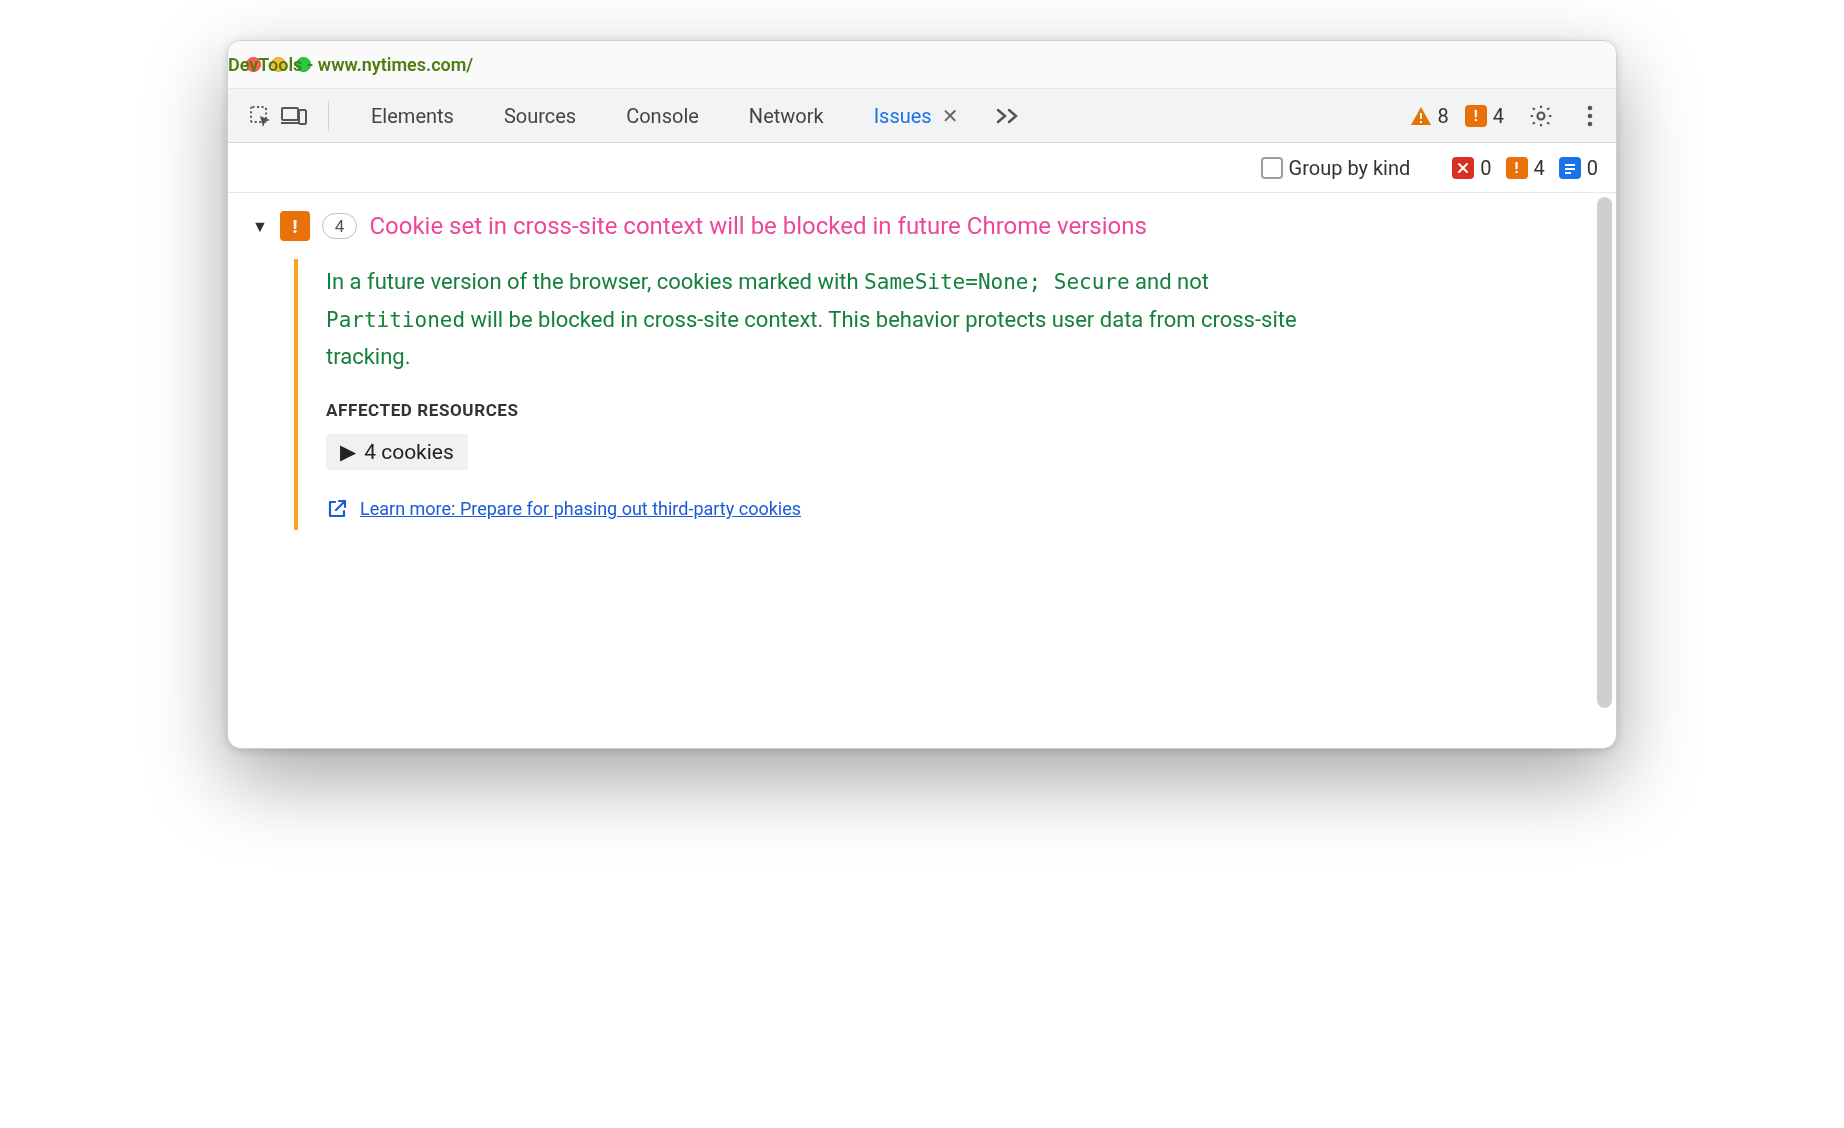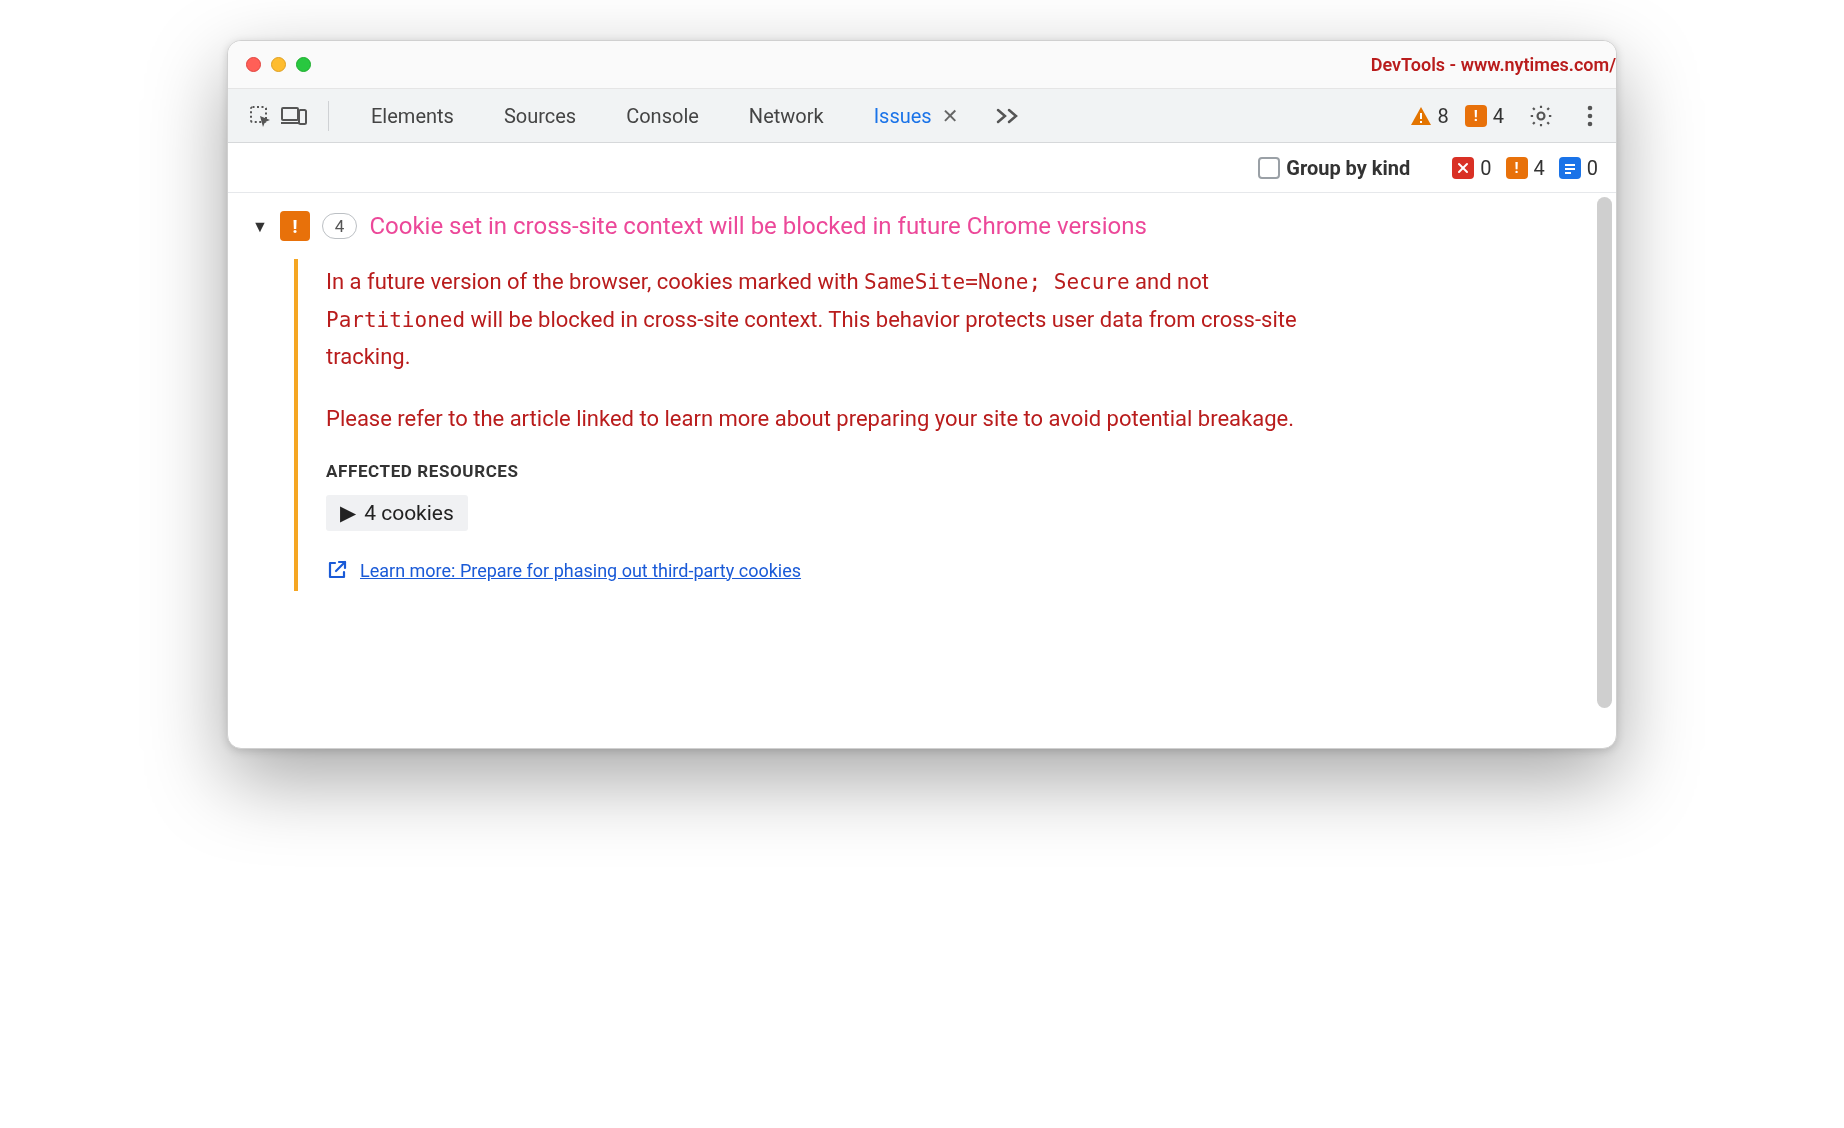--- a/index.html
+++ b/index.html
@@ -32,22 +32,22 @@
     border-bottom: 1px solid #e5e5e5;
   }
   .traffic-lights { display: flex; gap: 10px; }
   .tl {
     width: 15px; height: 15px; border-radius: 50%;
   }
   .tl.red { background: #ff5f57; border: 0.5px solid #e0443e; }
   .tl.yellow { background: #febc2e; border: 0.5px solid #dfa022; }
   .tl.green { background: #28c840; border: 0.5px solid #1dad2c; }
   .title {
-    position: absolute; left: 0; right: 0; text-align: right;
-    font-size: 18px; font-weight: 600; color: #b91c1c;
+    position: absolute; left: 0; right: 0; text-align: left;
+    font-size: 18px; font-weight: 600; color: #4d7c0f;
   }
   
   .tabstrip {
     height: 54px;
     background: #f1f3f4;
     border-bottom: 1px solid #d6d8da;
     display: flex;
     align-items: center;
     padding: 0 14px 0 18px;
     gap: 6px;
@@ -83,21 +83,21 @@
     border-bottom: 1px solid #e6e8eb;
     gap: 18px;
   }
   .filter-spacer { flex: 1; }
   .chk {
     display: inline-flex; align-items: center; justify-content: center;
     width: 22px; height: 22px; border: 2px solid #9aa0a6; border-radius: 4px;
     background: #fff;
   }
   .chk.checked { background: #1a73e8; border-color: #1a73e8; color: #fff; }
-  .chk-label { font-size: 20px; color: #333; display: flex; align-items: center; gap: 6px; font-weight: bold; }
+  .chk-label { font-size: 20px; color: #333; display: flex; align-items: center; gap: 6px; }
   .highlight-ring {
     display: inline-flex; align-items: center; gap: 10px;
     border: 5px solid #1b5cff; border-radius: 12px; padding: 4px 10px 4px 8px;
   }
   .counts { display: flex; align-items: center; gap: 14px; margin-left: 24px; }
   .count-item { display: flex; align-items: center; gap: 6px; font-size: 20px; color: #333; }
   
   .content { position: relative; padding: 18px 24px 28px 24px; min-height: 555px; }
   .issue-row { display: flex; align-items: center; gap: 12px; }
   .expand-arrow { color: #333; font-size: 16px; }
@@ -109,21 +109,21 @@
   .count-pill {
     border: 1px solid #bcc0c4; border-radius: 14px; padding: 0 12px; height: 26px;
     display: inline-flex; align-items: center; font-size: 17px; color: #555;
   }
   .issue-title { font-size: 24px; font-weight: 400; color: #ec4899; }
   .issue-body {
     margin: 18px 0 0 42px; border-left: 4px solid #f5a623;
     padding: 4px 0 10px 28px; max-width: 1020px;
   }
   .issue-body p {
-    font-size: 22px; line-height: 1.7; color: #b91c1c; margin-bottom: 24px;
+    font-size: 22px; line-height: 1.7; color: #15803d; margin-bottom: 24px;
   }
   code.inline {
     font-family: ui-monospace, Menlo, monospace; font-size: 21px;
   }
   .affected-head {
     font-size: 17px; letter-spacing: 0.6px; font-weight: 700; color: #333;
     margin: 6px 0 14px;
   }
   .cookies-pill {
     display: inline-flex; align-items: center; gap: 8px;
@@ -266,21 +266,20 @@
       <span class="expand-arrow">▼</span>
       <span class="issue-badge">!</span>
       <span class="count-pill">4</span>
       <span class="issue-title">Cookie set in cross-site context will be blocked in future Chrome versions</span>
     </div>
 
     <div class="issue-body">
       <p>
         <span>In a future version of the browser, cookies marked with </span><code class="inline">SameSite=None; Secure</code><span> and not </span><code class="inline">Partitioned</code><span> will be blocked in cross-site context. This behavior protects user data from cross-site tracking.</span>
       </p>
-      <p>Please refer to the article linked to learn more about preparing your site to avoid potential breakage.</p>
 
       <div class="affected-head">AFFECTED RESOURCES</div>
       <div class="cookies-pill">
         <span>▶</span>
         <span>4 cookies</span>
       </div>
 
       <div class="learn-row">
         <span class="ext-icon">
           <svg width="22" height="22" viewBox="0 0 22 22" fill="none" stroke="#1a5ad7" stroke-width="2.2" stroke-linecap="round" stroke-linejoin="round">

